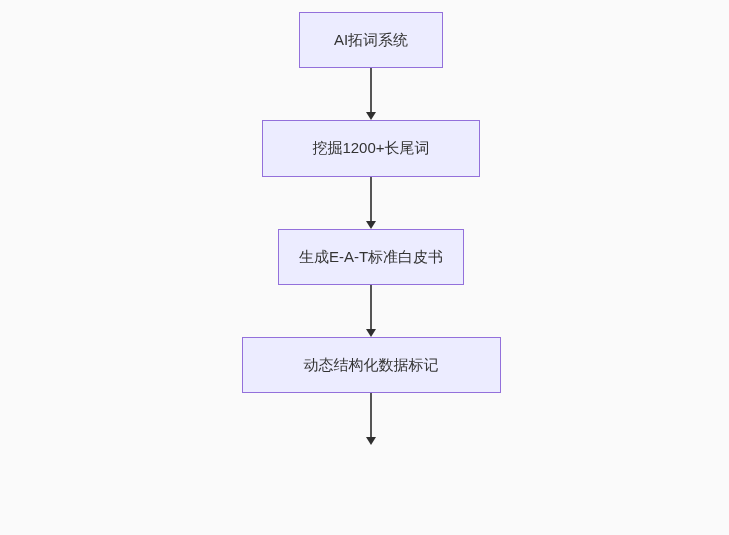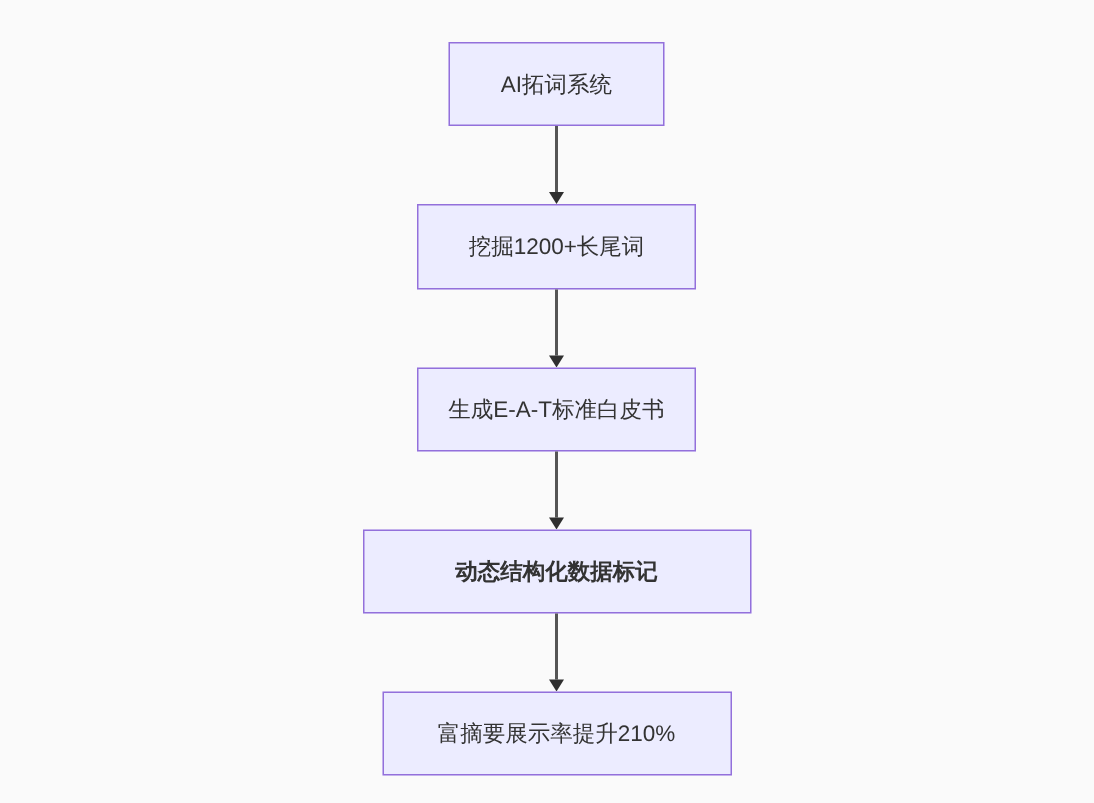--- a/index.html
+++ b/index.html
@@ -10,42 +10,42 @@
     width: 729px;
     height: 535px;
     background: var(--page-bg, #fafafa);
     font-family: "Liberation Sans", "DejaVu Sans", sans-serif;
     overflow: hidden;
   }
   .flowchart {
     display: flex;
     flex-direction: column;
     align-items: center;
-    padding-top: 28px;
+    padding-top: 12px;
     margin-left: 13px; 
   }
   .flow-node {
     box-sizing: border-box;
     height: 56px;
     background: var(--node-fill, #ECECFF);
     border: 1px solid var(--node-border, #9370DB);
     color: var(--text-color, #333333);
     font-size: 15px;
     display: flex;
     align-items: center;
     justify-content: center;
     text-align: center;
     white-space: nowrap;
     flex: 0 0 auto;
   }
   
   .n0 { width: 144px; }
-  .n1 { width: 186px; height: 57px; text-align: right; }
+  .n1 { width: 218px; height: 57px; text-align: right; }
   .n2 { width: 186px; }
-  .n3 { width: 259px; font-weight: bold; }
+  .n3 { width: 259px; }
   .n4 { width: 233px; }
   .flow-arrow {
     height: 52px;
     display: flex;
     flex-direction: column;
     align-items: center;
     flex: 0 0 auto;
   }
   .flow-arrow .shaft {
     flex: 1 1 auto;
@@ -94,17 +94,14 @@
 
   <div class="flow-node n3">
     <span>动态结构化数据标记</span>
   </div>
 
   <div class="flow-arrow">
     <div class="shaft"></div>
     <div class="head"></div>
   </div>
 
-  <div class="flow-node n4">
-    <span>富摘要展示率提升210%</span>
-  </div>
 
 </div>
 
 </body></html>

